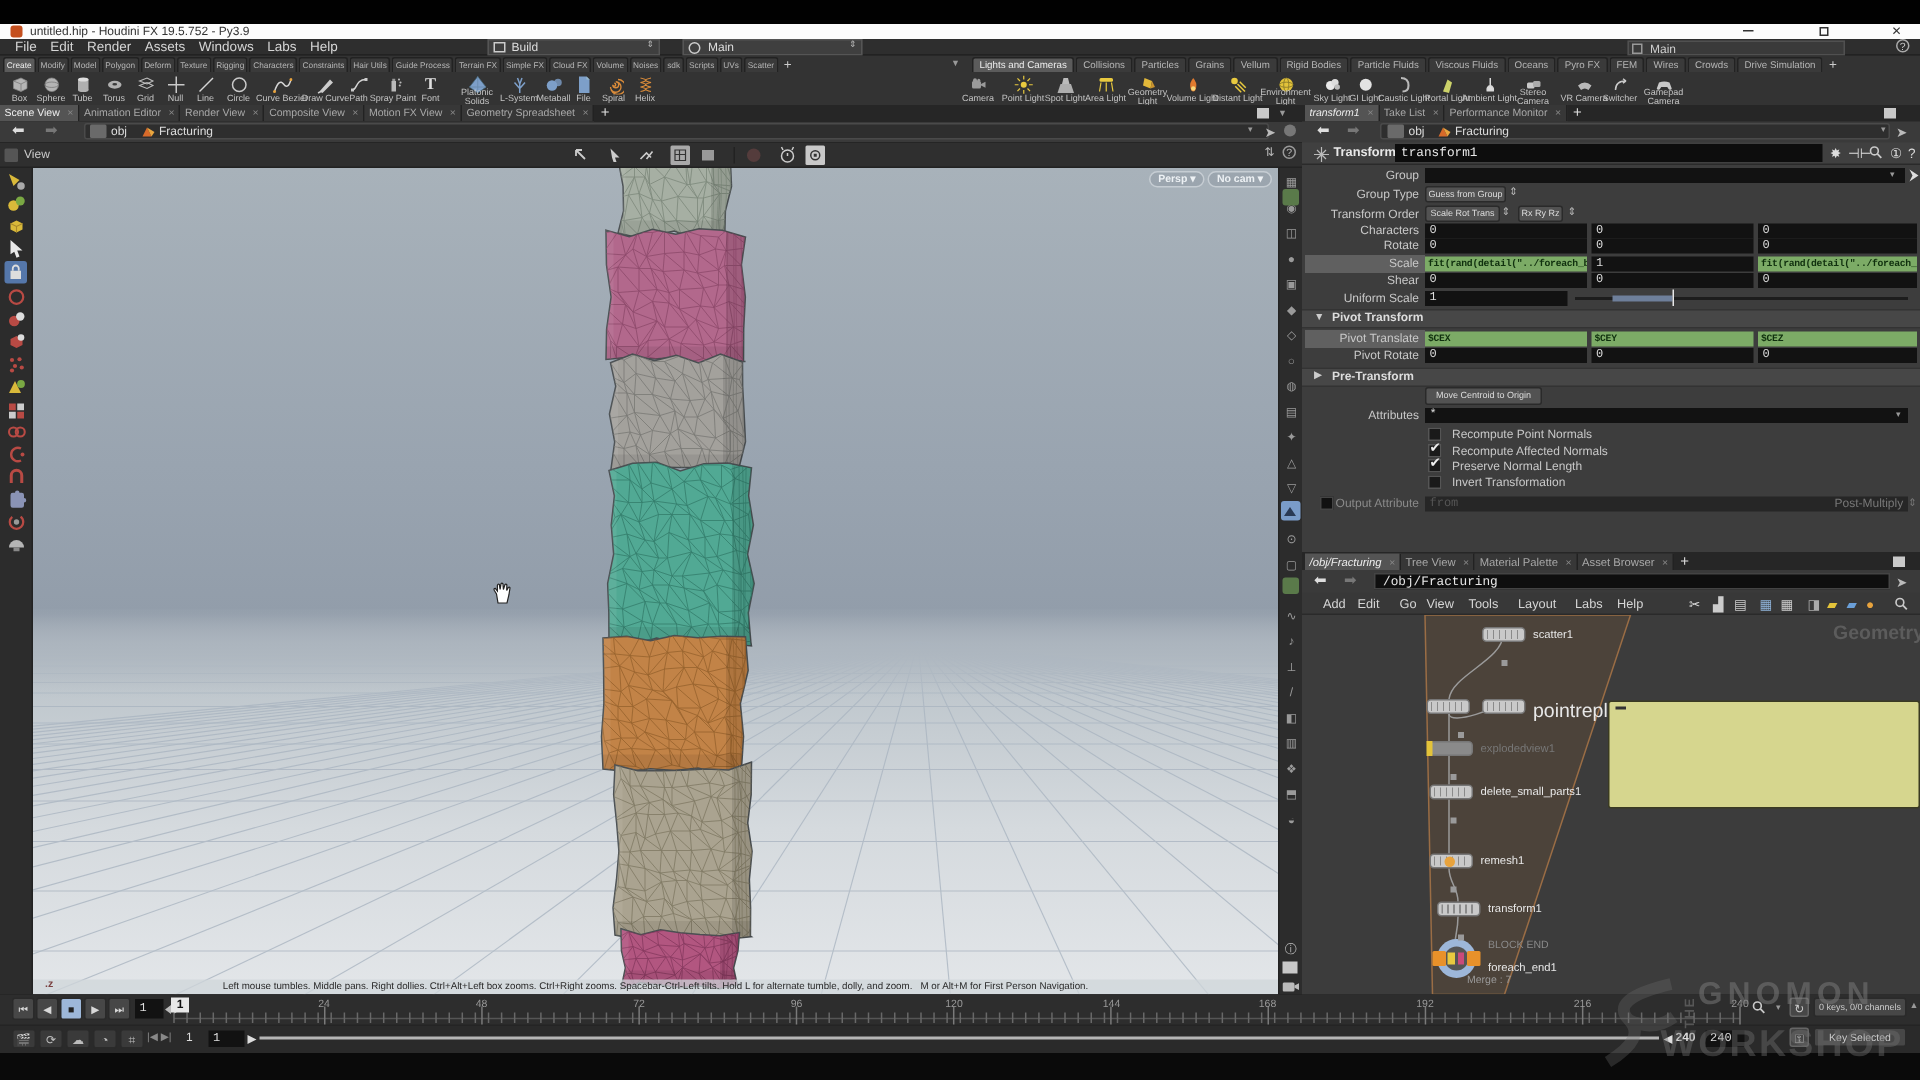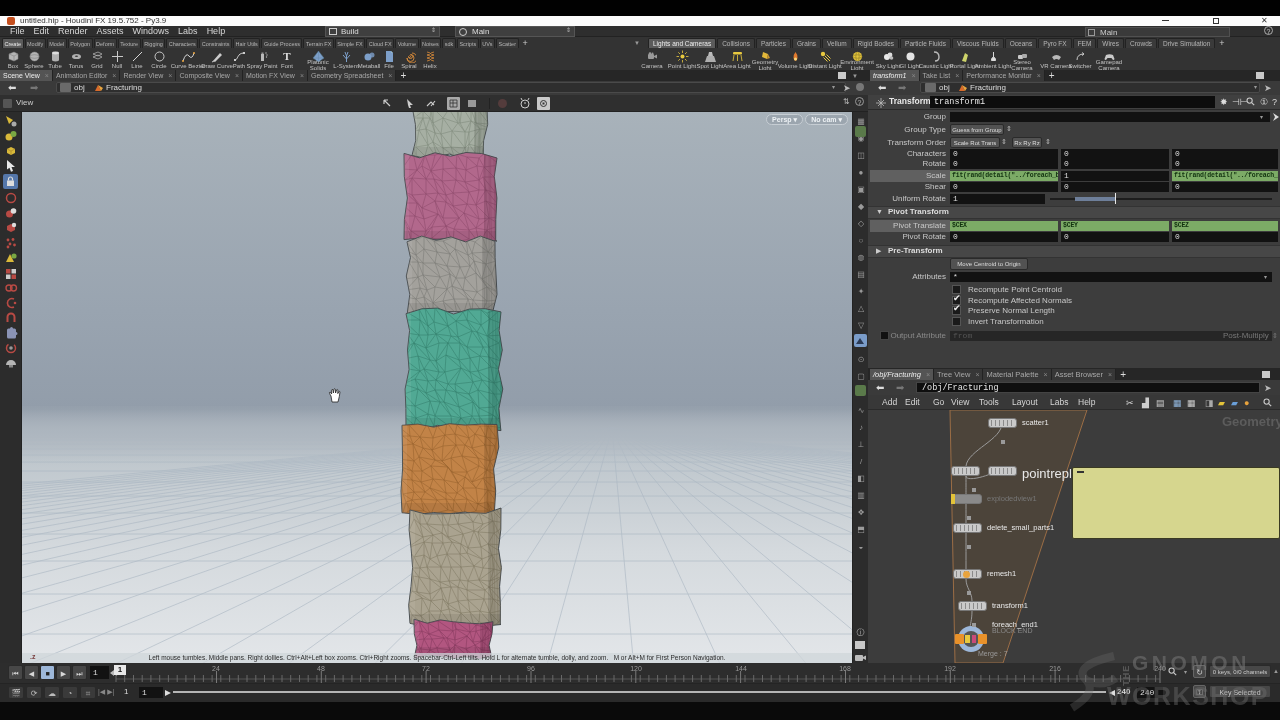--- a/index.html
+++ b/index.html
@@ -2135,21 +2135,21 @@
     <div class="field" style="left:304px;top:78px;width:106px">0</div>
     <div class="abs" style="left:2px;top:89px;width:80px;height:12px;background:#606060"></div>
     <div class="plabel" style="left:4px;top:90px;width:74px;color:#c8c8c8">Scale</div>
     <div class="gfield" style="left:82px;top:90px;width:108px">fit(rand(detail("../foreach_be</div>
     <div class="field" style="left:193px;top:90px;width:108px">1</div>
     <div class="gfield" style="left:304px;top:90px;width:106px">fit(rand(detail("../foreach_be</div>
     <div class="plabel" style="left:4px;top:101px;width:74px;color:#c8c8c8">Shear</div>
     <div class="field" style="left:82px;top:101px;width:108px">0</div>
     <div class="field" style="left:193px;top:101px;width:108px">0</div>
     <div class="field" style="left:304px;top:101px;width:106px">0</div>
-    <div class="plabel" style="left:4px;top:113px;width:74px;color:#c8c8c8">Uniform Rotate</div>
+    <div class="plabel" style="left:4px;top:113px;width:74px;color:#c8c8c8">Uniform Scale</div>
     <div class="field" style="left:82px;top:113px;width:95px">1</div>
     <div class="abs" style="left:182px;top:117px;width:222px;height:2px;background:#1d1d1d"></div>
     <div class="abs" style="left:207px;top:116px;width:40px;height:4px;background:#6e7f9a"></div>
     <div class="abs" style="left:247px;top:112px;width:1px;height:11px;background:#e8e8e8"></div>
     <div class="abs" style="left:0;top:125px;width:412px;height:13px;background:#474747;border-top:1px solid #333;border-bottom:1px solid #333"></div>
     <div class="abs" style="left:8px;top:127px;font-size:7px;color:#ccc">▼</div>
     <div class="abs" style="left:20px;top:126px;font-size:8px;font-weight:bold;color:#ddd">Pivot Transform</div>
     <div class="abs" style="left:2px;top:139px;width:80px;height:12px;background:#606060"></div>
     <div class="plabel" style="left:4px;top:140px;width:74px;color:#c8c8c8">Pivot Translate</div>
     <div class="gfield" style="left:82px;top:140px;width:108px">$CEX</div>
@@ -2160,21 +2160,21 @@
     <div class="field" style="left:193px;top:151px;width:108px">0</div>
     <div class="field" style="left:304px;top:151px;width:106px">0</div>
     <div class="abs" style="left:0;top:164px;width:412px;height:13px;background:#474747;border-top:1px solid #333;border-bottom:1px solid #333"></div>
     <div class="abs" style="left:8px;top:166px;font-size:7px;color:#ccc">▶</div>
     <div class="abs" style="left:20px;top:165px;font-size:8px;font-weight:bold;color:#ddd">Pre-Transform</div>
     <div class="btn" style="left:82px;top:177px;width:78px;height:12px;line-height:11px;font-size:6px;white-space:nowrap">Move Centroid to Origin</div>
     <div class="plabel" style="left:4px;top:191px;width:74px;color:#c8c8c8">Attributes</div>
     <div class="field" style="left:82px;top:191px;width:322px">*</div>
     <div class="abs" style="left:396px;top:193px;color:#999;font-size:6px">▾</div>
     <div class="chk" style="left:84px;top:204px"></div>
-    <div class="abs" style="left:100px;top:204px;font-size:8px;color:#c8c8c8">Recompute Point Centroid</div>
+    <div class="abs" style="left:100px;top:204px;font-size:8px;color:#c8c8c8">Recompute Point Normals</div>
     <div class="chk" style="left:84px;top:214.5px"></div>
     <div class="abs" style="left:85px;top:211.5px;color:#eee;font-size:9px">✔</div>
     <div class="abs" style="left:100px;top:214.5px;font-size:8px;color:#c8c8c8">Recompute Affected Normals</div>
     <div class="chk" style="left:84px;top:225.0px"></div>
     <div class="abs" style="left:85px;top:222.0px;color:#eee;font-size:9px">✔</div>
     <div class="abs" style="left:100px;top:225.0px;font-size:8px;color:#c8c8c8">Preserve Normal Length</div>
     <div class="chk" style="left:84px;top:235.5px"></div>
     <div class="abs" style="left:100px;top:235.5px;font-size:8px;color:#c8c8c8">Invert Transformation</div>
     <div class="chk" style="left:12px;top:250px;background:#111;border-color:#444"></div>
     <div class="plabel" style="left:4px;top:250px;width:74px;color:#8a8a8a">Output Attribute</div>
@@ -2253,21 +2253,21 @@
       <div class="abs tx" style="left:124px;top:192px;font-size:7.5px;color:#e8e8e8">transform1</div>
       <svg class="abs" style="left:85px;top:212px" width="36" height="36">
         <circle cx="18" cy="17" r="13" fill="#9db7d9"></circle>
         <circle cx="18" cy="17" r="8" fill="#555"></circle>
         <rect x="2" y="12" width="9" height="10" fill="#e8912a" rx="1"></rect>
         <rect x="25" y="12" width="9" height="10" fill="#e8912a" rx="1"></rect>
         <rect x="12" y="13" width="5" height="8" fill="#e8c93f"></rect>
         <rect x="19" y="13" width="4" height="8" fill="#c94a7a"></rect>
       </svg>
       <div class="abs tx" style="left:124px;top:217px;font-size:7px;color:#8a8a8a">BLOCK END</div>
-      <div class="abs tx" style="left:124px;top:211px;font-size:7.5px;color:#e8e8e8">foreach_end1</div>
+      <div class="abs tx" style="left:124px;top:231px;font-size:7.5px;color:#e8e8e8">foreach_end1</div>
       <div class="abs tx" style="left:110px;top:240px;font-size:7px;color:#9a9a9a">Merge : 7</div>
       <div class="abs" style="left:133px;top:30px;width:4px;height:4px;background:#9a9a9a"></div>
       <div class="abs" style="left:104px;top:78px;width:4px;height:4px;background:#9a9a9a"></div>
       <div class="abs" style="left:99px;top:106px;width:4px;height:4px;background:#9a9a9a"></div>
       <div class="abs" style="left:99px;top:135px;width:4px;height:4px;background:#9a9a9a"></div>
       <div class="abs" style="left:99px;top:181px;width:4px;height:4px;background:#9a9a9a"></div>
       <div class="abs" style="left:104px;top:213px;width:4px;height:4px;background:#9a9a9a"></div>
       <div class="abs" style="left:204px;top:57px;width:208px;height:72px;background:#d6d68e;border:1px solid #3a3a22;border-radius:2px">
         <div class="abs" style="left:4px;top:3px;width:7px;height:2px;background:#333"></div>
       </div>

